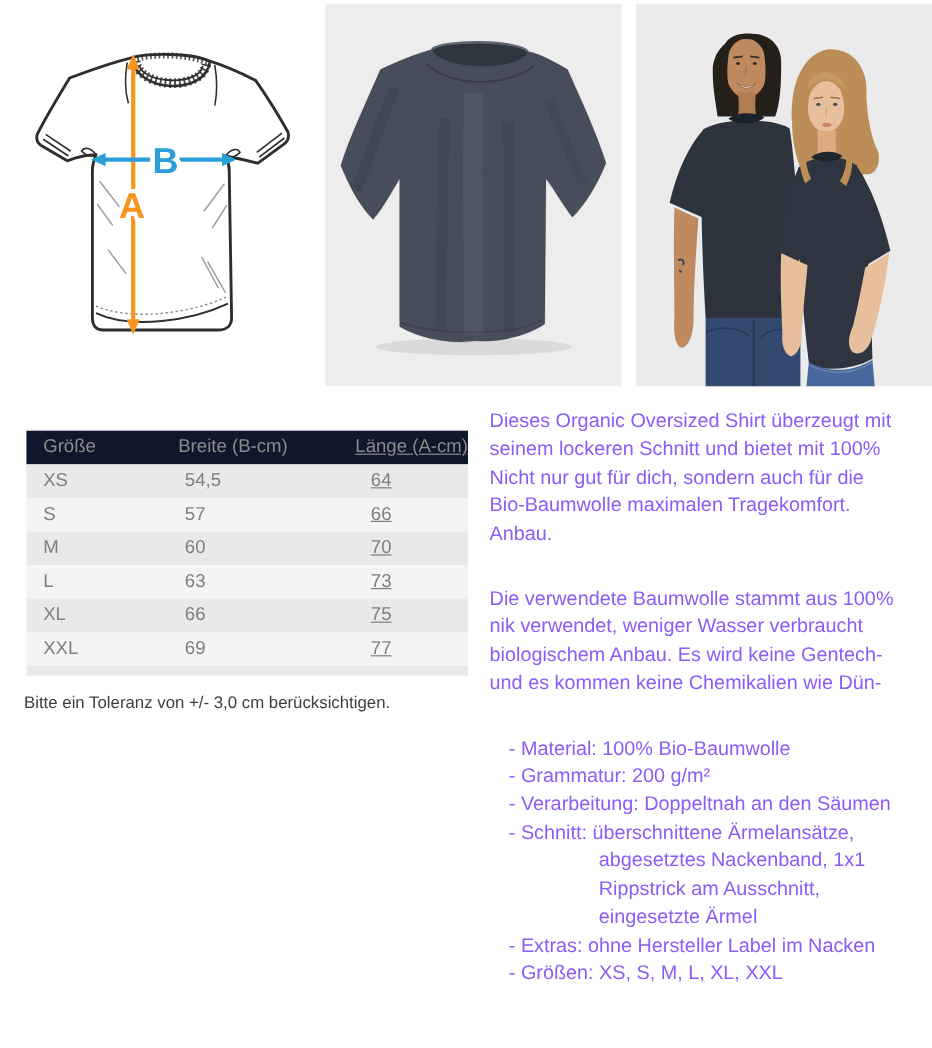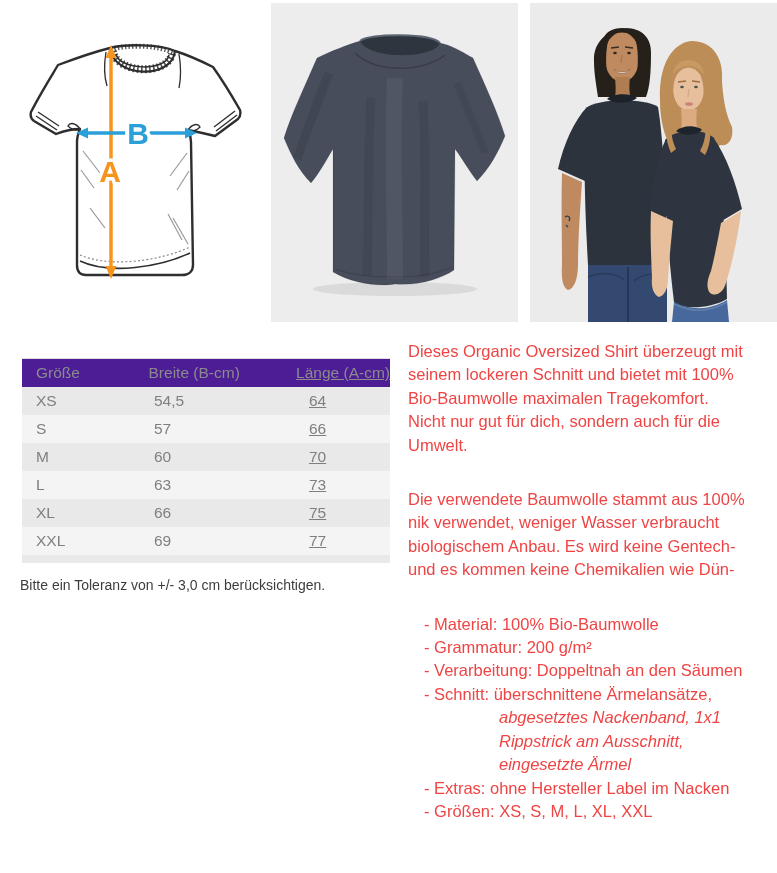--- a/index.html
+++ b/index.html
@@ -9,36 +9,36 @@
   .figure{position:absolute;}
   #diagram-figure{left:10px;top:18px;width:250px;height:285px;}
   #product-figure{left:271px;top:3px;width:247px;height:319px;}
   #models-figure{left:530px;top:3px;width:247px;height:319px;}
   .figure svg{display:block;width:100%;height:100%;}
 
   
   #size-table{position:absolute;left:22px;top:358px;width:368px;border-top:1px solid #dcdcdc;
     font-size:15.5px;color:#7f7f7f;}
   .tr{display:flex;height:28px;align-items:center;}
-  .thead .tr{background:#4c1d95;color:#8b8b8b;}
+  .thead .tr{background:#0f172a;color:#8b8b8b;}
   .td{padding-left:14px;white-space:nowrap;}
   .c1{width:104px;} .c2{width:141px;} .c3{flex:1;text-decoration:underline;}
   .tbody .tr:nth-child(odd){background:#e9e9e9;}
   .tbody .tr:nth-child(even){background:#f4f4f4;}
   .tfoot{height:8px;background:#e9e9e9;}
 
   #tolerance-note{position:absolute;left:20px;top:577px;font-size:14px;color:#3d3d3d;white-space:nowrap;}
 
   
   #description{position:absolute;left:408px;top:340px;width:369px;font-size:16.5px;
-    line-height:23.4px;color:#ef4444;}
+    line-height:23.4px;color:#8b5cf6;}
   .para{margin:0 0 31px 0;}
   .details{margin-top:22px;margin-left:16px;}
   .desc-line{white-space:nowrap;}
-  .desc-line.indent{padding-left:75px;font-style:italic;}
+  .desc-line.indent{padding-left:75px;}
 </style>
 </head>
 <body>
 
 <div id="stage">
 
   <div class="figure" id="diagram-figure">
     <svg viewBox="0 0 250 285">
       <g fill="#ffffff" stroke="#2e2e2e" stroke-width="2.4" stroke-linejoin="round">
         <path d="M100,30 C84,34 64,41 48,47 C39,62 29,78 21,94 C20,98 21,101 24,103
@@ -223,25 +223,25 @@
 
   <div id="tolerance-note">Bitte ein Toleranz von +/- 3,0 cm berücksichtigen.</div>
 
   <div id="description">
     <div class="para">
 
         <div class="desc-line">Dieses Organic Oversized Shirt überzeugt mit</div>
 
         <div class="desc-line">seinem lockeren Schnitt und bietet mit 100%</div>
 
+        <div class="desc-line">Nicht nur gut für dich, sondern auch für die</div>
+
         <div class="desc-line">Bio-Baumwolle maximalen Tragekomfort.</div>
 
-        <div class="desc-line">Nicht nur gut für dich, sondern auch für die</div>
-
-        <div class="desc-line">Umwelt.</div>
+        <div class="desc-line">Anbau.</div>
 
     </div>
     <div class="para">
 
         <div class="desc-line">Die verwendete Baumwolle stammt aus 100%</div>
 
         <div class="desc-line">nik verwendet, weniger Wasser verbraucht</div>
 
         <div class="desc-line">biologischem Anbau. Es wird keine Gentech-</div>
 

